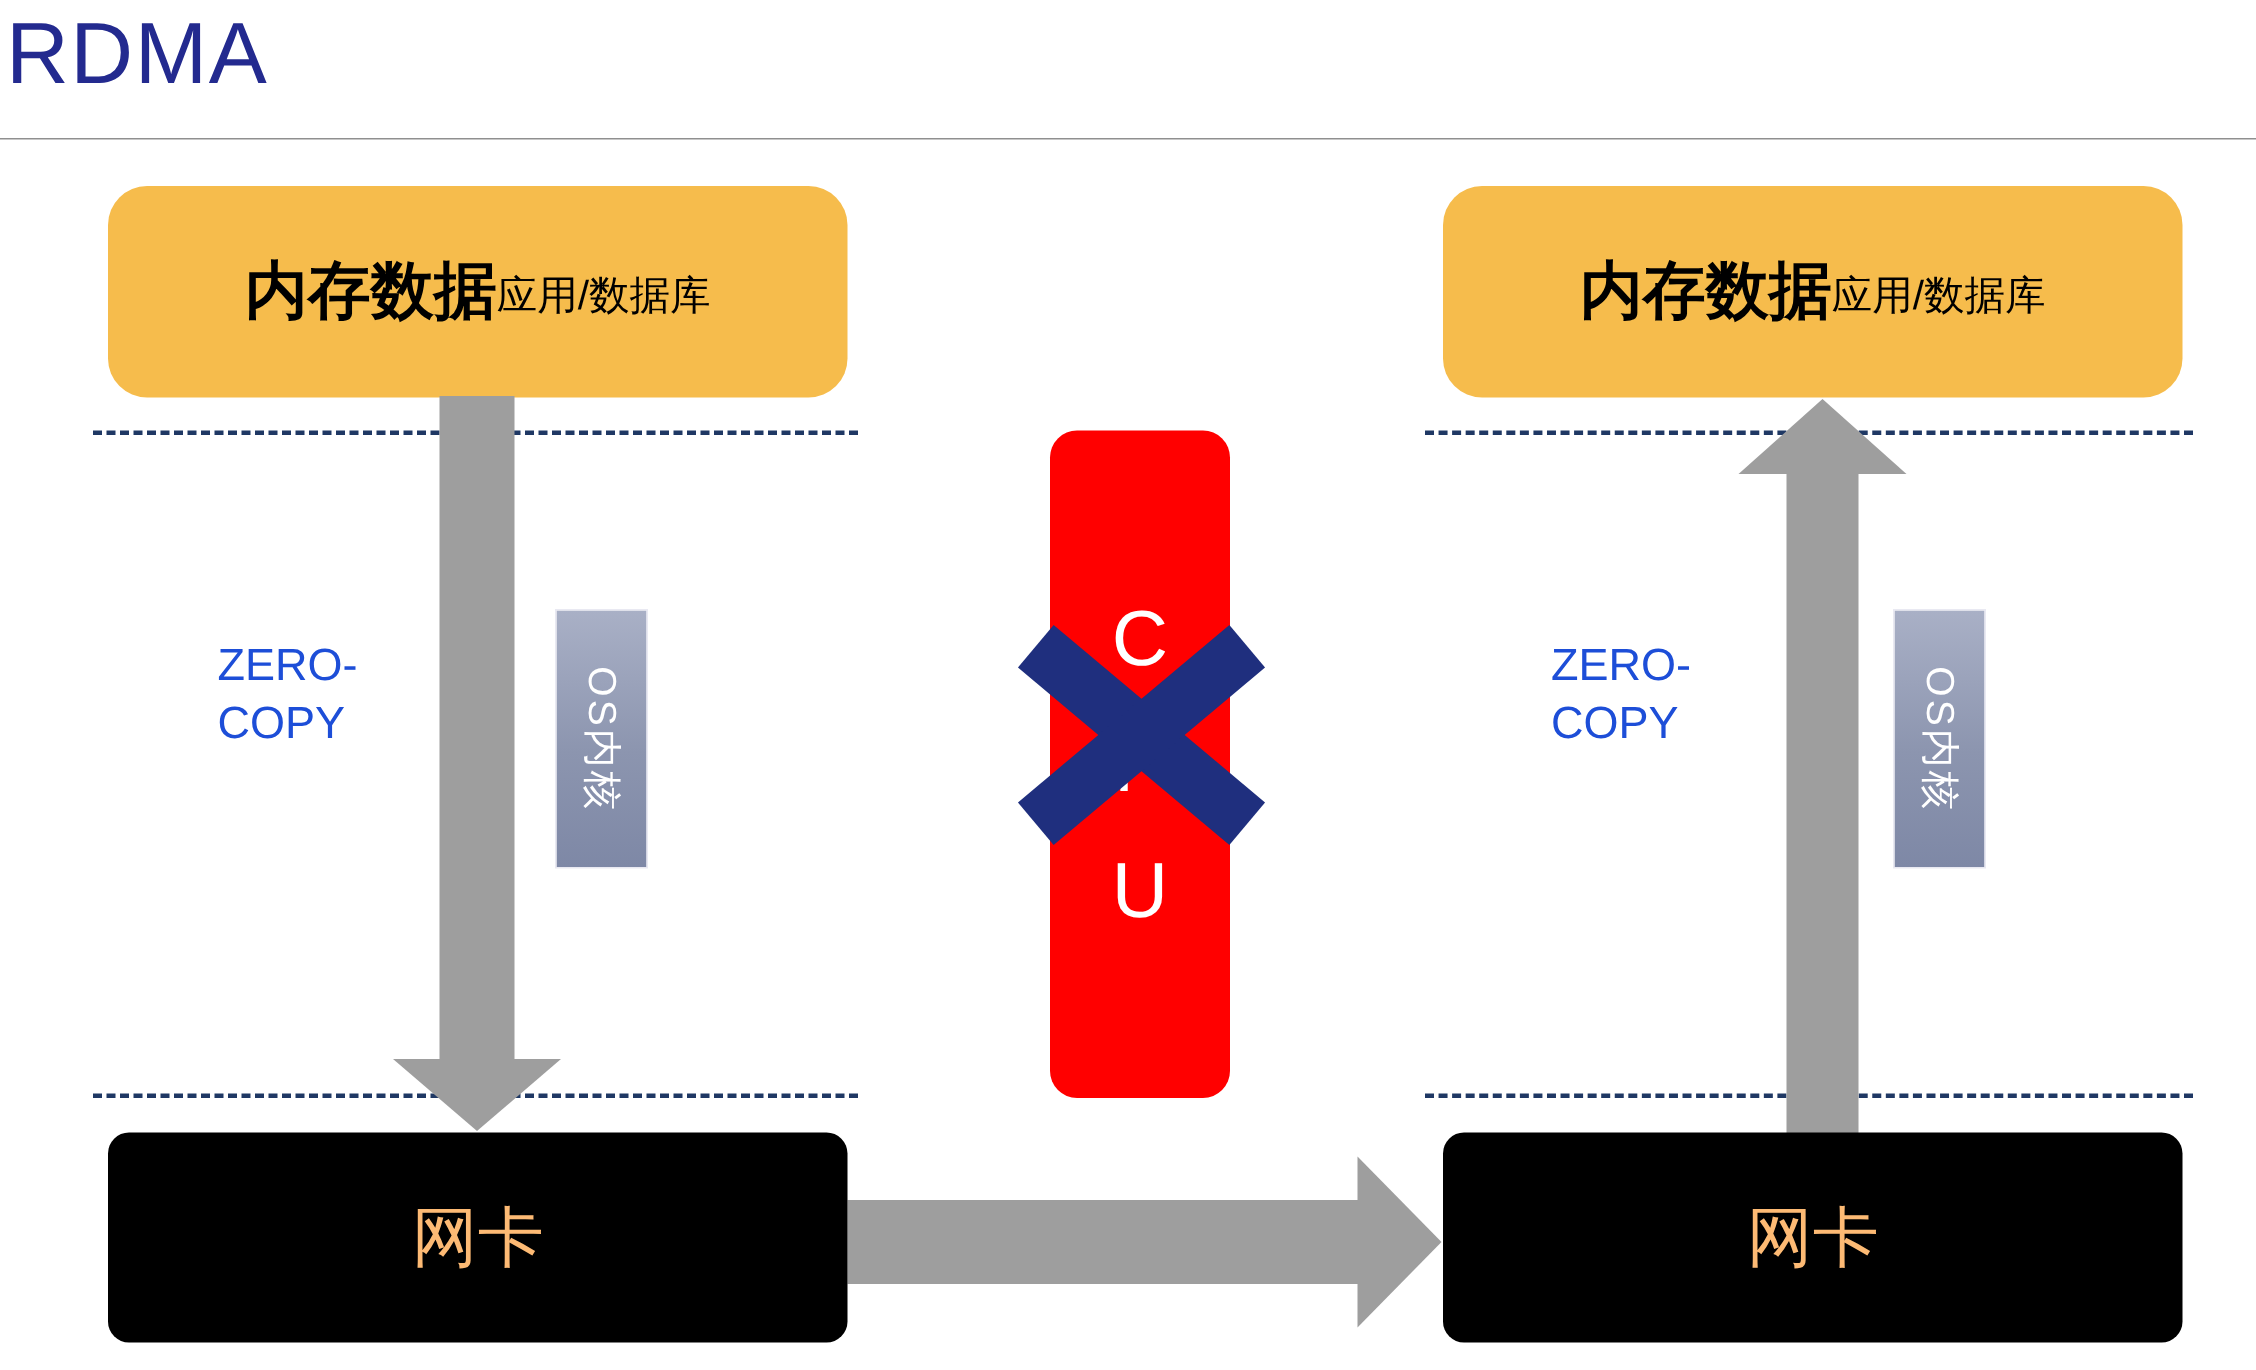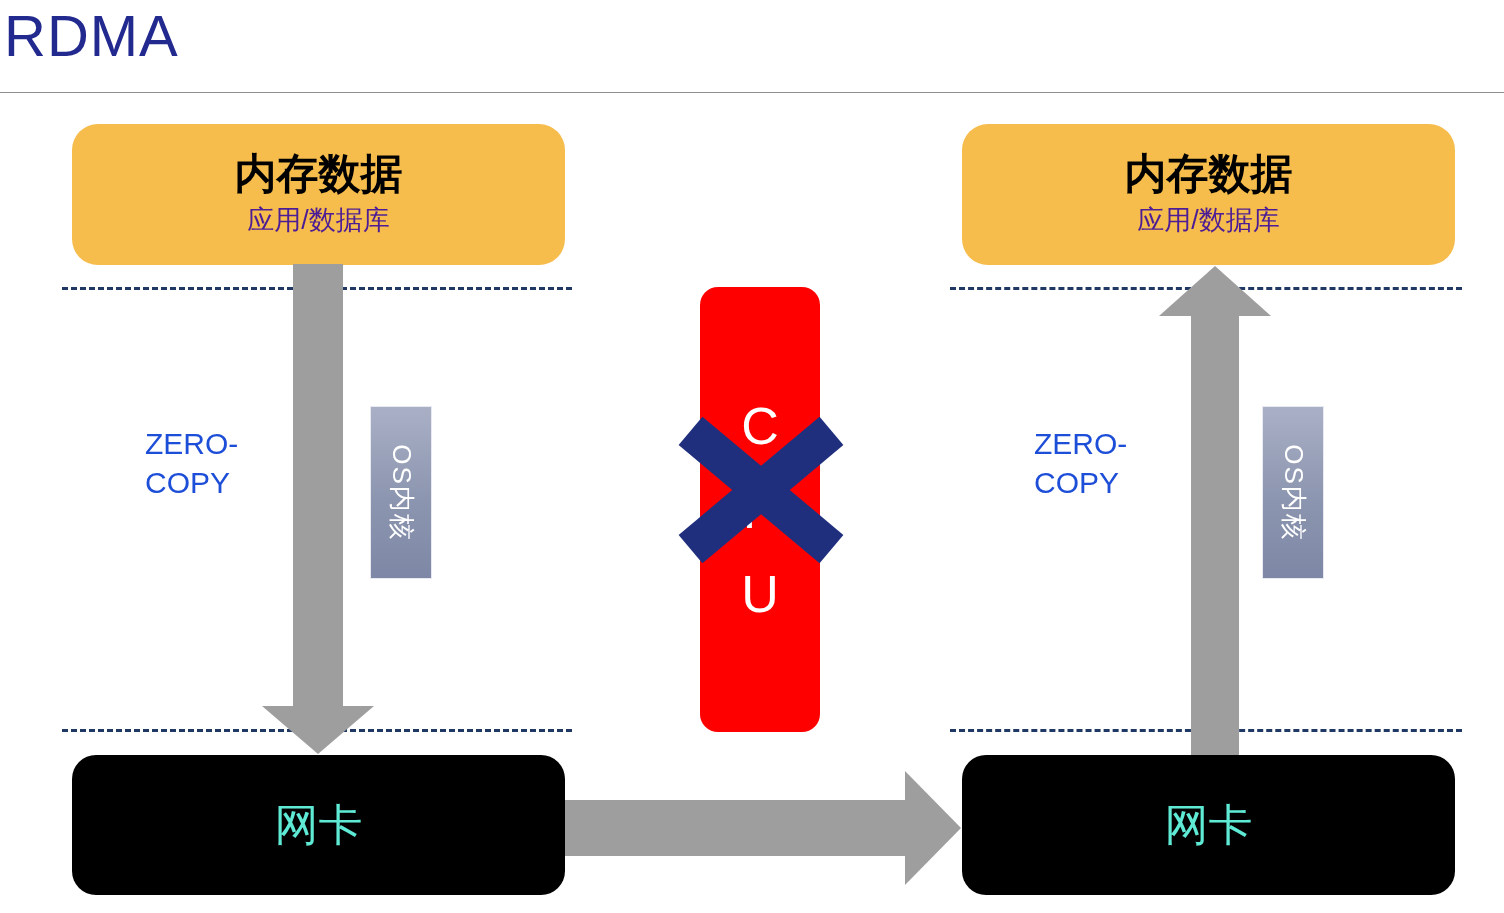--- a/index.html
+++ b/index.html
@@ -4,25 +4,25 @@
 <style>
   html,body { margin:0; padding:0; background:#ffffff; }
   body { font-family: "Liberation Sans", "DejaVu Sans", sans-serif; }
   .canvas { position:relative; width:1504px; height:913px; background:#ffffff; overflow:hidden; }
 
   .title { position:absolute; left:4px; top:2px; font-size:58px; font-weight:500; color:#232A8F; letter-spacing:1px; }
   .divider { position:absolute; left:0; top:92px; width:1504px; height:0; border-top:1px solid #8f8f8f; }
 
   
   .mem { position:absolute; width:493px; height:141px; background:#F6BC4C; border-radius:26px;
-         display:flex; flex-direction:column; align-items:center; justify-content:center; }
+         display:flex; flex-direction:row; align-items:center; justify-content:center; }
   .mem-left  { left:72px;  top:124px; }
   .mem-right { left:962px; top:124px; }
   .mem-title { font-size:42px; font-weight:bold; color:#000; line-height:1.1; }
-  .mem-sub   { font-size:27px; color:#4c1d95; margin-top:5px; }
+  .mem-sub   { font-size:27px; color:#000000; margin-top:5px; }
 
   
   .dash { position:absolute; height:0; border-top:3px dashed #1F3864; }
   .dash-tl { left:62px;  top:287px; width:510px; }
   .dash-bl { left:62px;  top:729px; width:510px; }
   .dash-tr { left:950px; top:287px; width:512px; }
   .dash-br { left:950px; top:729px; width:512px; }
 
   
   .shaft { position:absolute; background:#9E9E9E; }
@@ -44,22 +44,22 @@
   
   .os { position:absolute; width:60px; height:171px;
         background:linear-gradient(180deg,#A9B0C6 0%, #8C95AF 55%, #7E88A6 100%);
         border:1px solid #e9e9f2; }
   .os-left  { left:370px;  top:406px; }
   .os-right { left:1262px; top:406px; }
   .os-text { position:absolute; left:50%; top:50%; transform:translate(-50%,-50%) rotate(90deg);
              white-space:nowrap; color:#ffffff; font-size:26px; letter-spacing:2px; }
 
   
-  .nic { position:absolute; width:493px; height:140px; background:#000000; border-radius:24px;
-         color:#5eead4; display:flex; align-items:center; justify-content:center; font-size:44px; }
+  .nic { position:absolute; width:493px; height:140px; background:#000000; border-radius:14px;
+         color:#fdba74; display:flex; align-items:center; justify-content:center; font-size:44px; }
   .nic-left  { left:72px;  top:755px; }
   .nic-right { left:962px; top:755px; }
 
   
   .cpu { position:absolute; left:700px; top:287px; width:120px; height:445px; background:#FF0000;
          border-radius:18px; display:flex; flex-direction:column; align-items:center; justify-content:center;
          gap:32px; color:#ffffff; font-size:52px; }
   .cpu-letter { line-height:1; }
 
   .xmark { position:absolute; left:690px; top:428px; width:142px; height:124px; }

